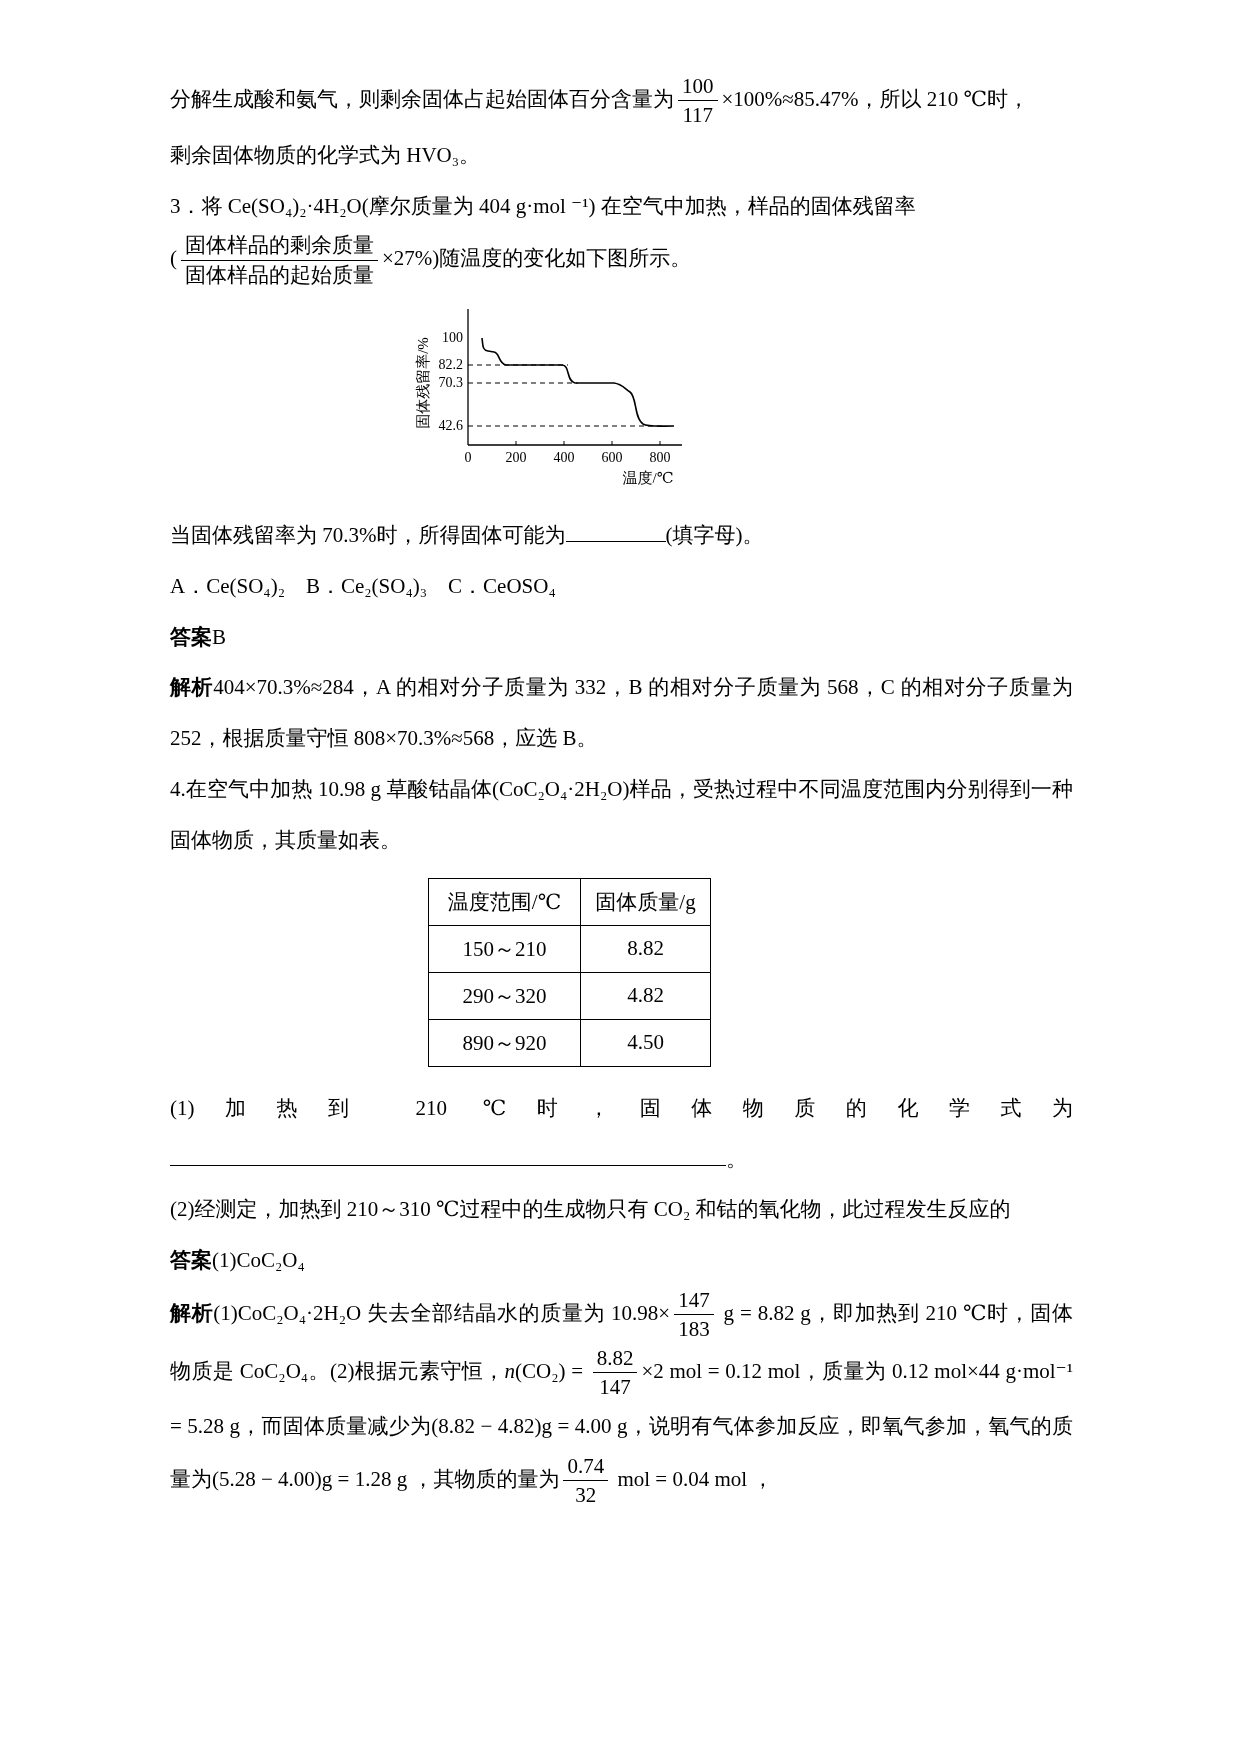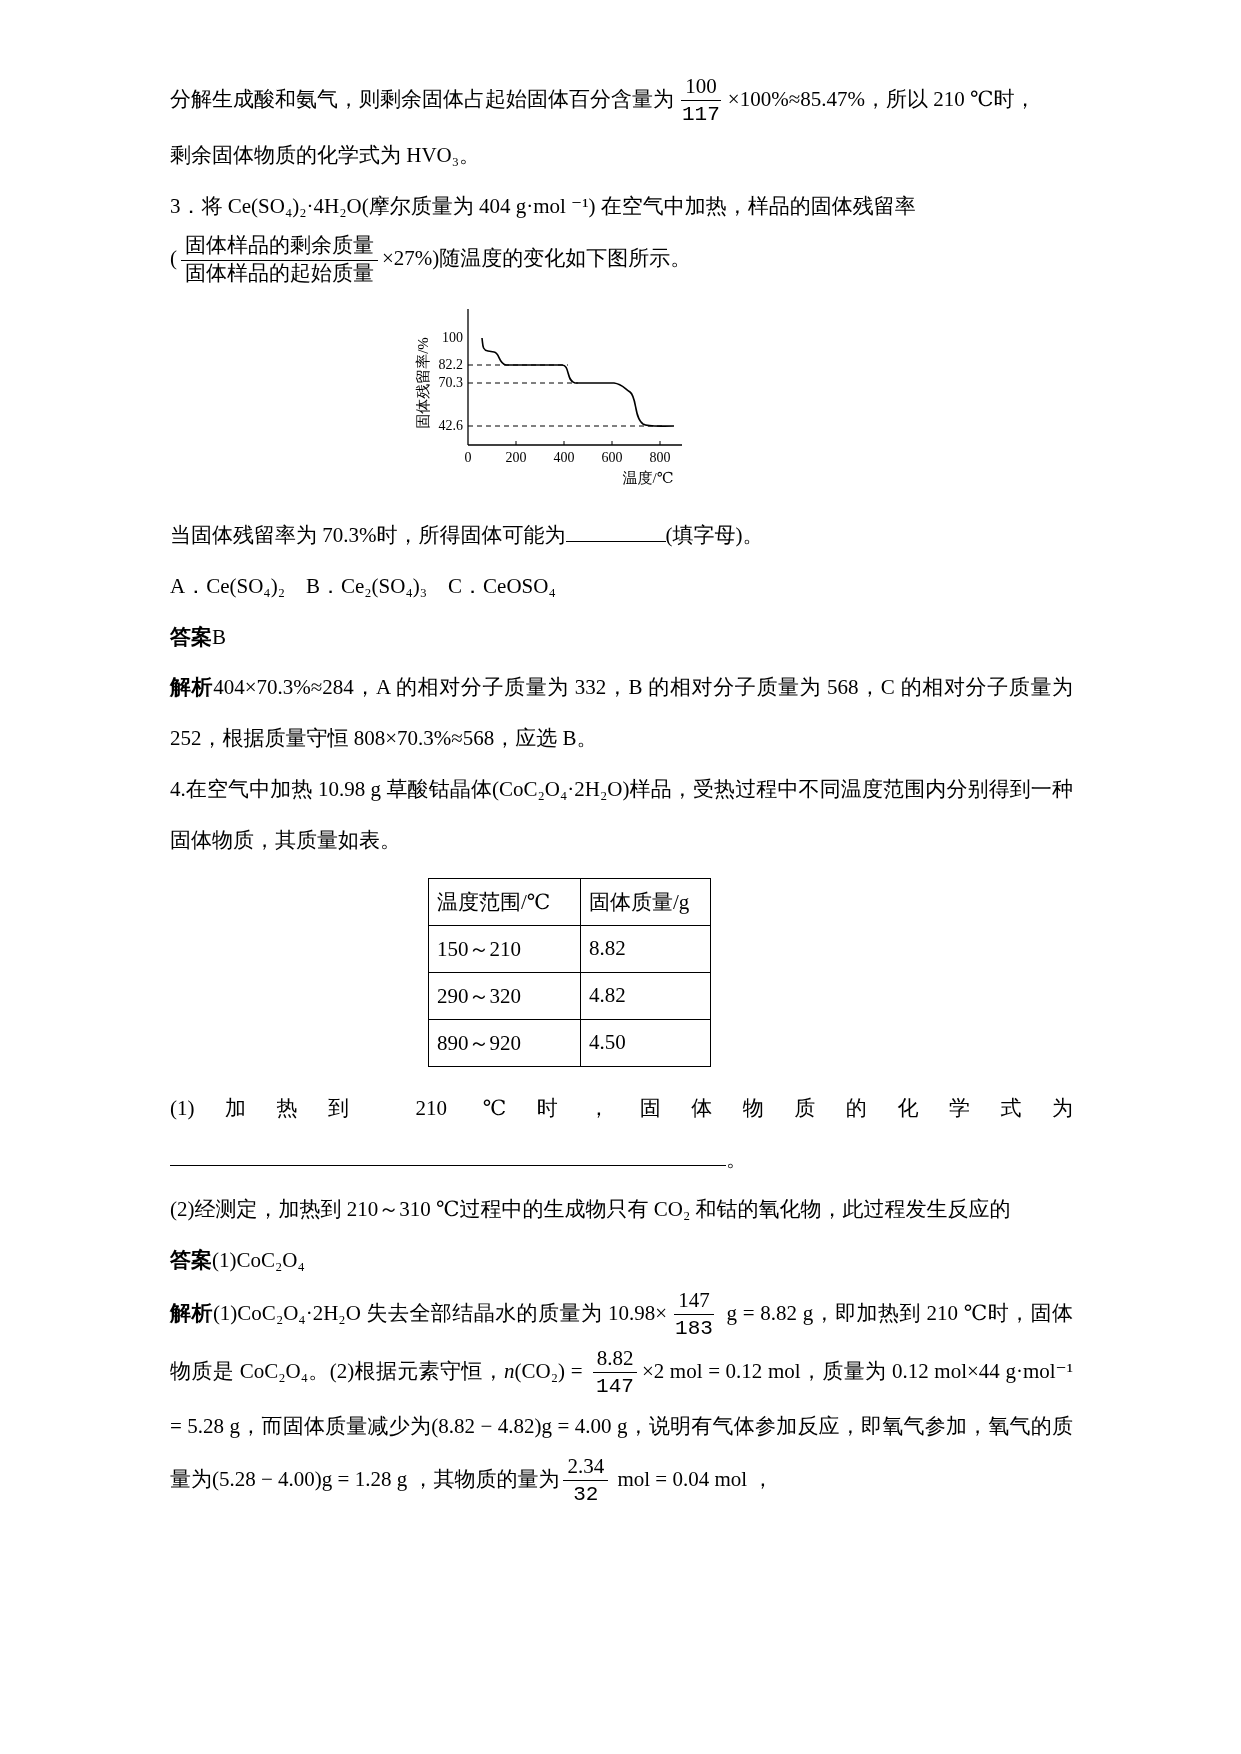--- a/index.html
+++ b/index.html
@@ -13,38 +13,38 @@
   .para { line-height: 2.42; text-align: justify; margin: 0; }
   .label {
     font-family: "Liberation Sans", "DejaVu Sans", sans-serif;
     font-weight: 700; 
   }
   .frac {
     display: inline-flex; flex-direction: column; align-items: center;
     vertical-align: middle; line-height: 1.35; margin: 0 4px;
   }
   .frac .fnum { border-bottom: 1.5px solid #000; padding: 0 4px; text-align: center; }
-  .frac .fden { padding: 0 4px; text-align: left; font-family: Liberation Mono, monospace; }
+  .frac .fden { padding: 0 4px; text-align: left; }
   .blank { display: inline-block; border-bottom: 1px solid #000; height: 1.05em; vertical-align: baseline; }
   .blank.w-small { width: 100px; }
   .blank.w-sub1 { width: 556px; }
   .blank.w-sub2 { width: 726px; }
   .eq {
     display: inline-flex; flex-direction: column; align-items: center;
     vertical-align: -4px; margin: 0 10px; line-height: 1;
   }
   .eq-cond { font-size: 14px; line-height: 1.1; }
   .eq-lines { width: 46px; height: 6px; border-top: 1.6px solid #000; border-bottom: 1.6px solid #000; margin-top: 1px; }
   .chart-wrap { margin: 6px 0 4px 238px; }
   .qtable {
     border-collapse: collapse; margin: 12px 0 16px 258px;
     font-size: 21px;
   }
   .qtable th, .qtable td {
-    border: 1px solid #000; font-weight: normal; text-align: left;
+    border: 1px solid #000; font-weight: normal; text-align: center;
     width: 152px; height: 47px; padding: 0 8px;
   }
   .qtable td:last-child, .qtable th:last-child { width: 130px; }
   svg text { font-family: "Liberation Serif", "DejaVu Serif", serif; fill: #000; }
   .ital { font-style: italic; }
 </style>
 </head>
 <body>
 
 <div class="page">
@@ -146,18 +146,18 @@
   </p>
 
   <p class="para">
     <span class="label">解析</span><span>(1)CoC₂O₄·2H₂O 失去全部结晶水的质量为 10.98×</span><span class="frac">
         <span class="fnum">147</span>
         <span class="fden">183</span>
       </span><span> g = 8.82 g，即加热到 210 ℃时，固体物质是 CoC₂O₄。(2)根据元素守恒，</span><span class="ital">n</span><span>(CO₂) = </span><span class="frac">
         <span class="fnum">8.82</span>
         <span class="fden">147</span>
       </span><span>×2 mol = 0.12 mol，质量为 0.12 mol×44 g·mol⁻¹ = 5.28 g，而固体质量减少为(8.82 − 4.82)g = 4.00 g，说明有气体参加反应，即氧气参加，氧气的质量为(5.28 − 4.00)g = 1.28 g ，其物质的量为</span><span class="frac">
-        <span class="fnum">2.34</span>
+        <span class="fnum">0.74</span>
         <span class="fden">32</span>
       </span><span> mol = 0.04 mol ，</span>
   </p>
 
 </div>
 
 </body></html>

